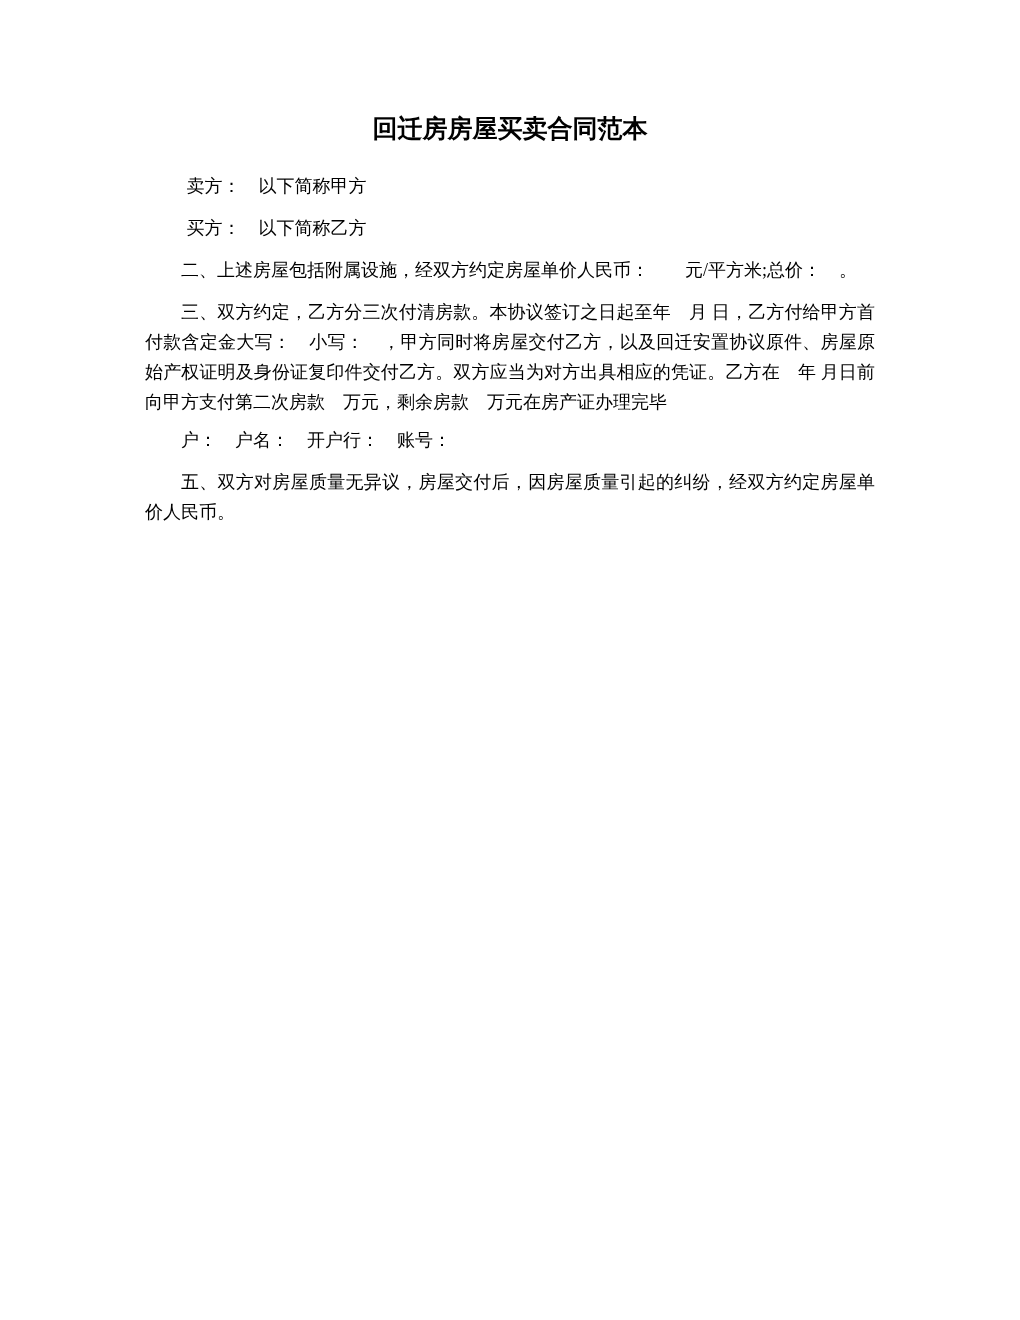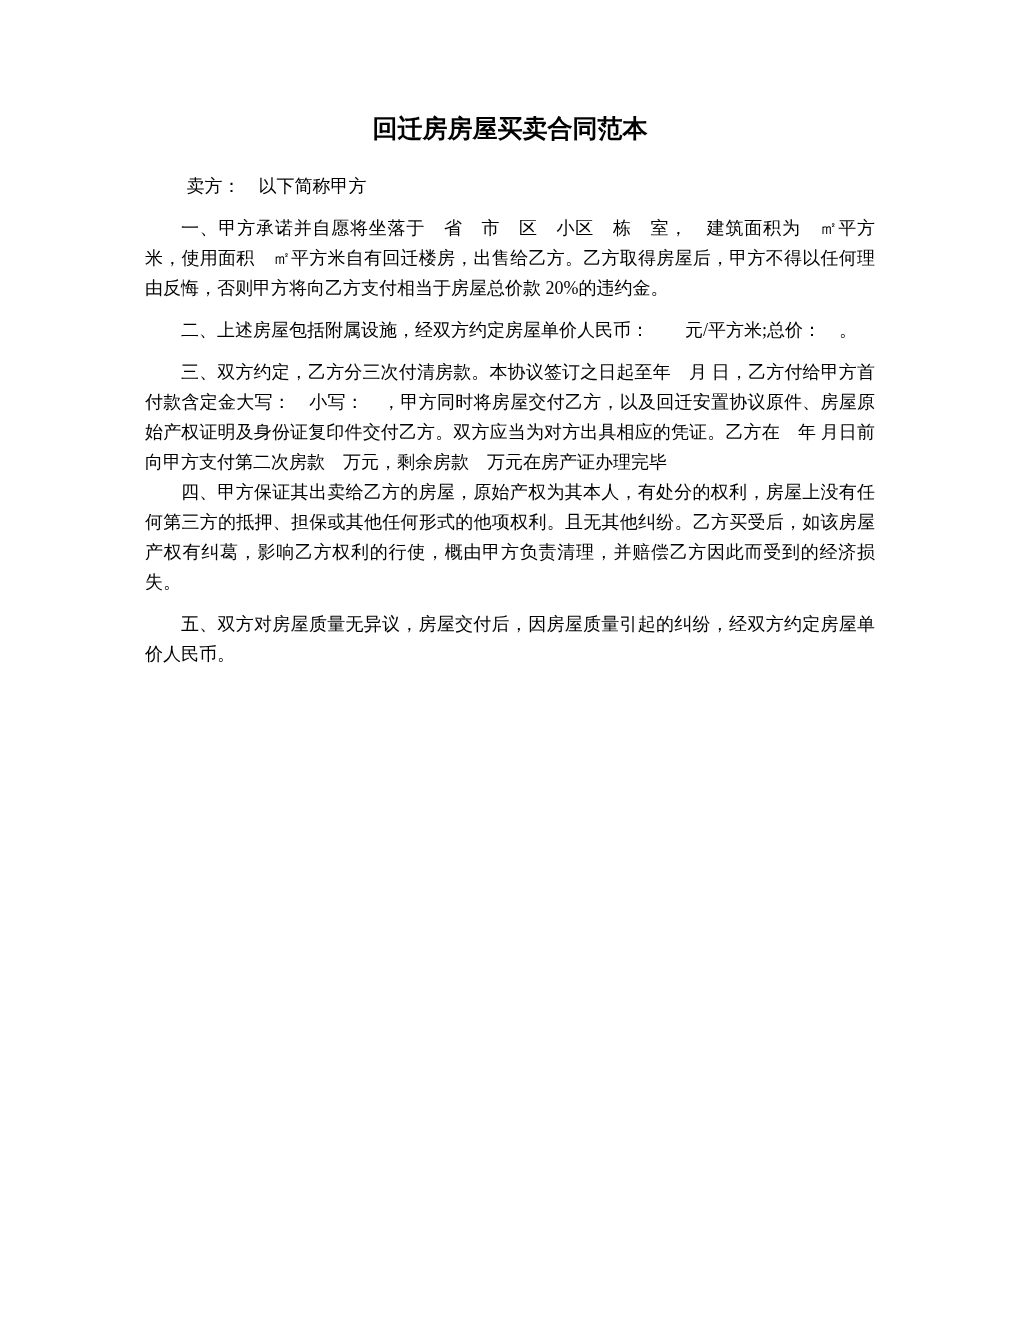--- a/index.html
+++ b/index.html
@@ -21,21 +21,21 @@
     padding: 112px 145px 8px 145px;
   }
   .doc-title {
     font-size: 25px;
     font-weight: bold;
     line-height: 33px;
     text-align: center;
     margin: 0 0 26px 0;
   }
   .para {
-    margin: 0 0 12px 0;
+    margin: 8px 0 12px 0;
     line-height: 30px;
     text-align: justify;
     text-indent: 2em;
     word-break: break-all;
   }
   .para.party {
     text-indent: 2.3em;
     text-align: left;
   }
   .para.join {
@@ -49,28 +49,28 @@
   }
 </style>
 </head>
 <body>
 
 <div class="page">
   <h1 class="doc-title">回迁房房屋买卖合同范本</h1>
 
   <p class="para party single">卖方：　以下简称甲方</p>
 
+  <p class="para party single">买方：　以下简称乙方</p>
 
 
-  <p class="para">一、甲方承诺并自愿将坐落于　省　市　区　小区　栋　室，　建筑面积为　㎡平方米，使用面积　㎡平方米自有回迁楼房，出售给乙方。乙方取得房屋后，甲方不得以任何理由反悔，否则甲方将向乙方支付相当于房屋总价款 20%的违约金。</p>
 
   <p class="para">二、上述房屋包括附属设施，经双方约定房屋单价人民币：　　元/平方米;总价：　。</p>
 
   <p class="para join">三、双方约定，乙方分三次付清房款。本协议签订之日起至年　月 日，乙方付给甲方首付款含定金大写：　小写：　，甲方同时将房屋交付乙方，以及回迁安置协议原件、房屋原始产权证明及身份证复印件交付乙方。双方应当为对方出具相应的凭证。乙方在　年 月日前向甲方支付第二次房款　万元，剩余房款　万元在房产证办理完毕</p>
 
 
+  <p class="para single">户：　户名：　开户行：　账号：</p>
 
-  <p class="para">四、甲方保证其出卖给乙方的房屋，原始产权为其本人，有处分的权利，房屋上没有任何第三方的抵押、担保或其他任何形式的他项权利。且无其他纠纷。乙方买受后，如该房屋产权有纠葛，影响乙方权利的行使，概由甲方负责清理，并赔偿乙方因此而受到的经济损失。</p>
 
   <p class="para">五、双方对房屋质量无异议，房屋交付后，因房屋质量引起的纠纷，经双方约定房屋单价人民币。</p>
 
 
 </div>
 
 </body></html>

